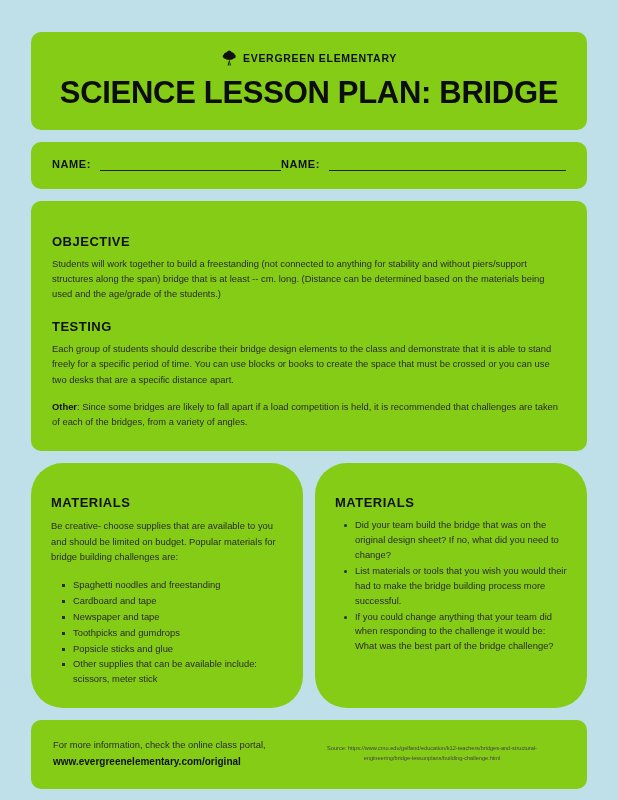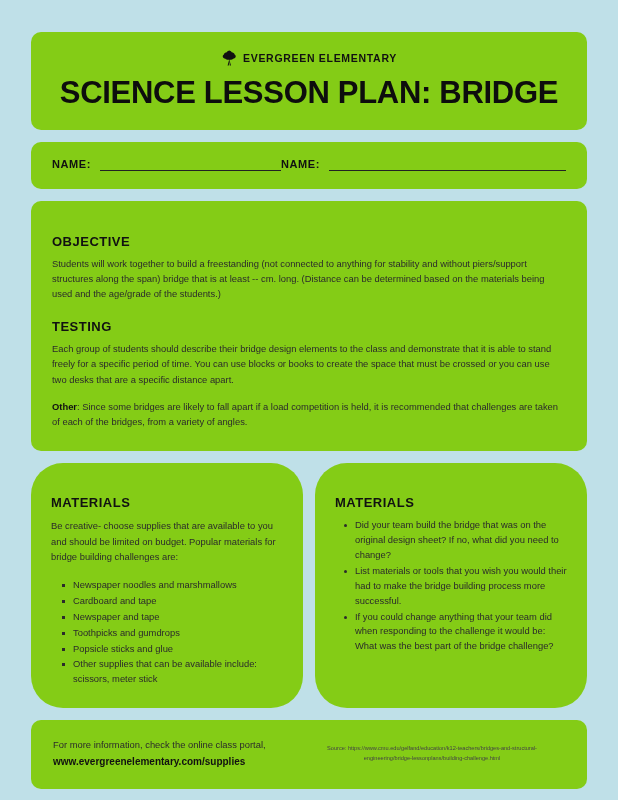--- a/index.html
+++ b/index.html
@@ -217,21 +217,21 @@
     <p class="para">Each group of students should describe their bridge design elements to the class and demonstrate that it is able to stand freely for a specific period of time.  You can use blocks or books to create the space that must be crossed or you can use two desks that are a specific distance apart.</p>
 
     <p class="para"><b>Other</b><span>: Since some bridges are likely to fall apart if a load competition is held, it is recommended that challenges are taken of each of the bridges, from a variety of angles.</span></p>
   </div>
 
   <div class="cols">
     <div class="card col-card">
       <h2 class="sec-head">MATERIALS</h2>
       <p class="para materials-intro">Be creative- choose supplies that are available to you and should be limited on budget. Popular materials for bridge building challenges are:</p>
       <ul class="bullets squares materials-list">
-        <li>Newspaper noodles and marshmallows</li>
+        <li>Spaghetti noodles and freestanding</li>
         <li>Cardboard and tape</li>
         <li>Newspaper and tape</li>
         <li>Toothpicks and gumdrops</li>
         <li>Popsicle sticks and glue</li>
         <li>Other supplies that can be available include: scissors, meter stick</li>
       </ul>
     </div>
 
     <div class="card col-card">
       <h2 class="sec-head">MATERIALS</h2>
@@ -239,18 +239,18 @@
         <li>Did your team build the bridge that was on the original design sheet? If no, what did you need to change?</li>
         <li>List materials or tools that you wish you would their had to make the bridge building process more successful.</li>
         <li>If you could change anything that your team did when responding to the challenge it would be: What was the best part of the bridge challenge?</li>
       </ul>
     </div>
   </div>
 
   <div class="card footer-card">
     <div class="footer-left">
       <span>For more information, check the online class portal,</span>
-      <span class="footer-url">www.evergreenelementary.com/supplies</span>
+      <span class="footer-url">www.evergreenelementary.com/original</span>
     </div>
     <div class="footer-source">Source: https://www.cmu.edu/gelfand/education/k12-teachers/bridges-and-structural-engineering/bridge-lessonplans/building-challenge.html</div>
   </div>
 
 </div>
 
 </body></html>

